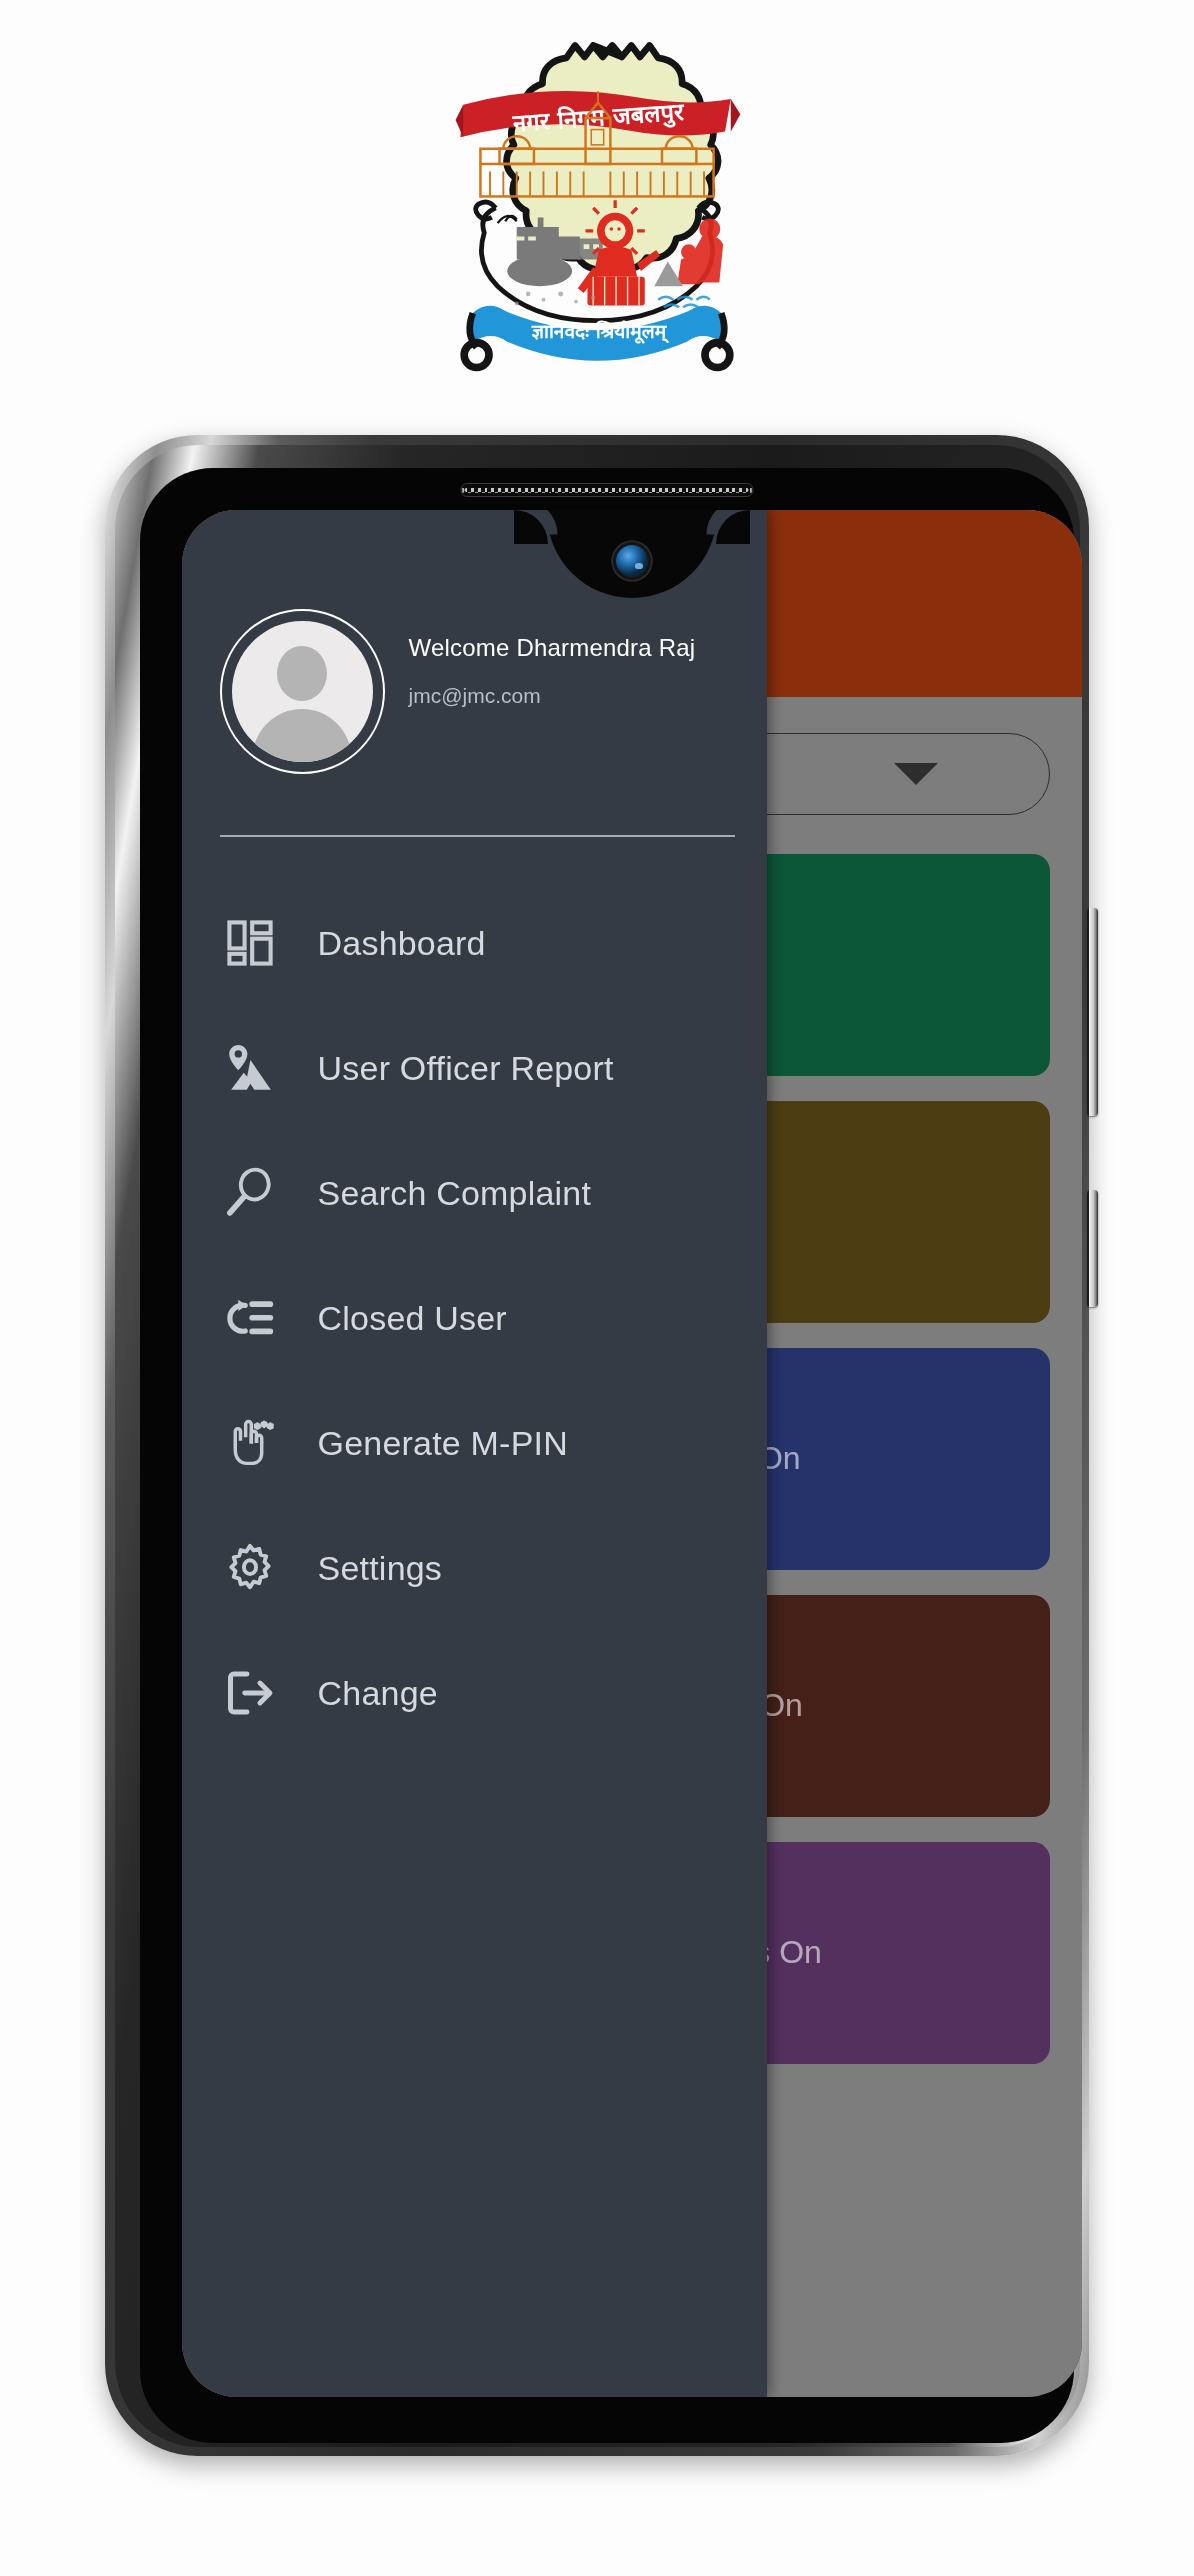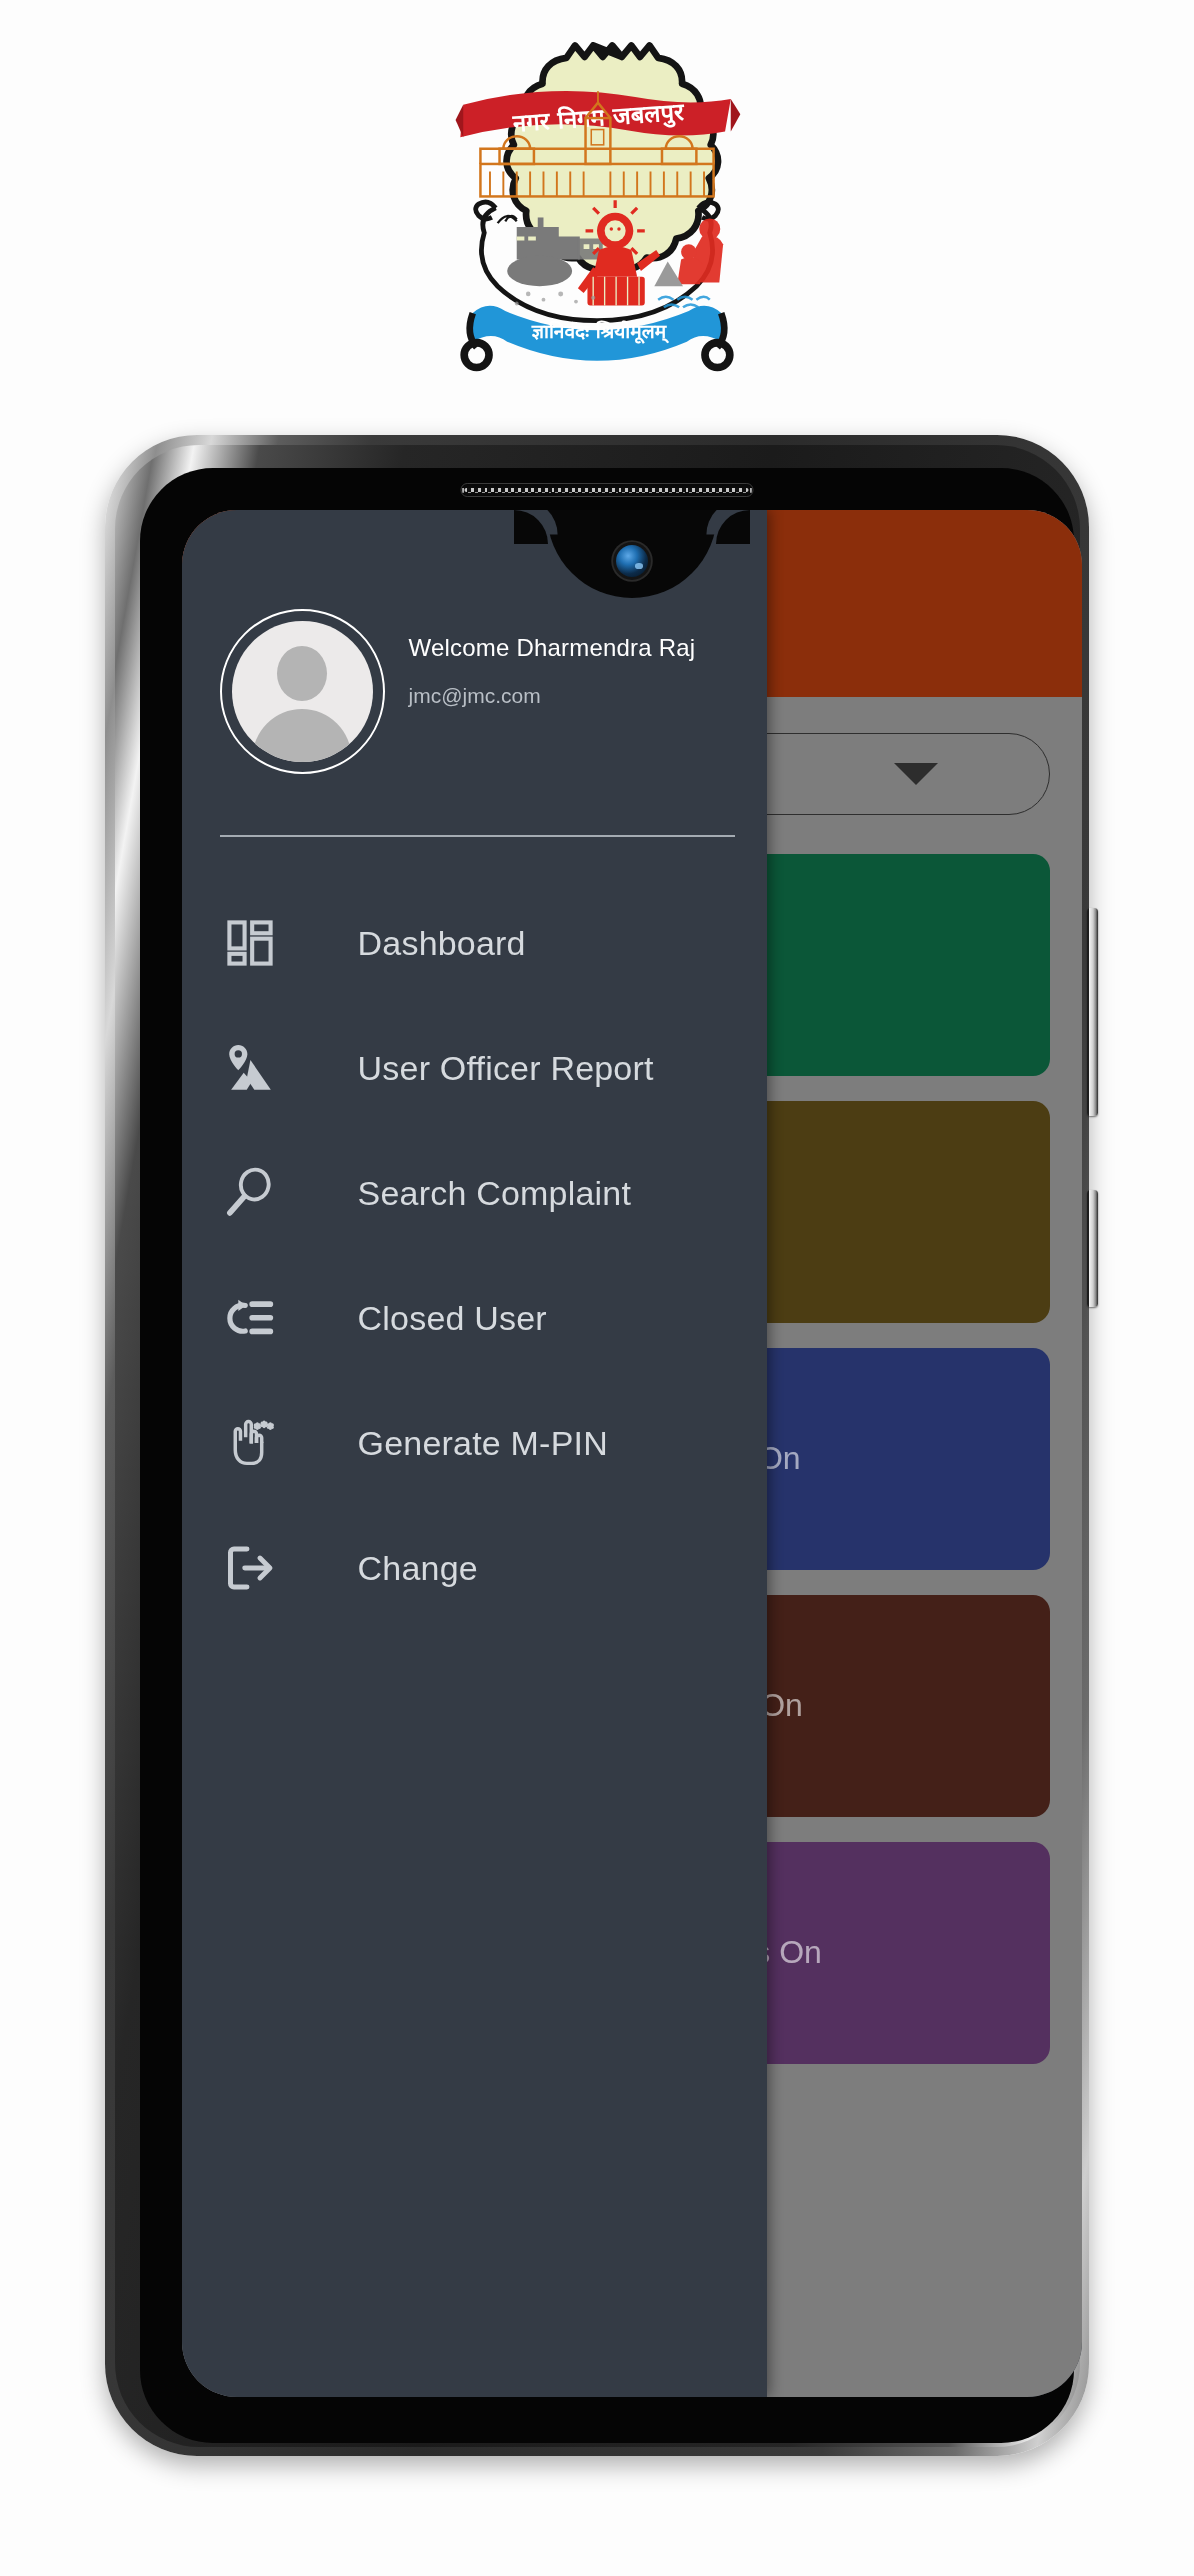--- a/index.html
+++ b/index.html
@@ -142,21 +142,21 @@
   }
   .menu{position:absolute;left:0;top:371px;width:100%;}
   .mitem{
     position:relative;height:125px;display:flex;align-items:center;cursor:pointer;
   }
   .mico{
     width:136px;min-width:136px;display:flex;align-items:center;justify-content:center;
     color:#c6cbd1;
   }
   .mico svg{display:block;}
-  .mlabel{font-size:34px;color:#d6dade;letter-spacing:0.2px;margin-left:40px;}
+  .mlabel{font-size:34px;color:#d6dade;letter-spacing:0.2px;}
 </style>
 </head>
 <body>
 
 <div id="emblem-wrap">
   <svg id="emblem" viewBox="0 0 360 360">
 
     <g>
       <path d="M176 12 l10 12 10-12 10 12 10-12 9 12 10-12 9 13
                c16 2 26 12 25 27 c14 4 22 16 19 30 c13 8 17 22 11 34
@@ -380,20 +380,29 @@
                     <g stroke-width="1.5" stroke-linecap="round">
                       <path d="M15.4 3.2v2M14.5 3.7l1.8 1M16.3 3.7l-1.8 1"></path>
                       <path d="M18.5 2.4v2M17.6 2.9l1.8 1M19.4 2.9l-1.8 1"></path>
                       <path d="M21.4 3.2v2M20.5 3.7l1.8 1M22.3 3.7l-1.8 1"></path>
                     </g>
                   </svg>
                 </span>
                 <span class="mlabel">Generate M-PIN</span>
               </div>
 
+              <div class="mitem">
+                <span class="mico">
+                  <svg width="52" height="52" viewBox="0 0 24 24" fill="none" stroke="currentColor" stroke-width="1.8" stroke-linejoin="round">
+                    <path d="M12 1.8l1.7 2.1 2.6-.7.6 2.6 2.6.8-.8 2.6 1.9 1.9-1.9 1.9.8 2.6-2.6.8-.6 2.6-2.6-.7L12 20.9l-1.7-2.1-2.6.7-.6-2.6-2.6-.8.8-2.6L3.4 11.6l1.9-1.9-.8-2.6 2.6-.8.6-2.6 2.6.7z"></path>
+                    <ellipse cx="12" cy="11.6" rx="2.8" ry="3.2"></ellipse>
+                  </svg>
+                </span>
+                <span class="mlabel">Settings</span>
+              </div>
 
               <div class="mitem">
                 <span class="mico">
                   <svg width="52" height="52" viewBox="0 0 24 24" fill="none" stroke="currentColor" stroke-width="2.3" stroke-linecap="round" stroke-linejoin="round">
                     <path d="M10.6 3.2H4.6a1.6 1.6 0 0 0-1.6 1.6v14.4a1.6 1.6 0 0 0 1.6 1.6h6"></path>
                     <path d="M9.6 12h11.2"></path>
                     <path d="M16.6 7.4 21.2 12l-4.6 4.6"></path>
                   </svg>
                 </span>
                 <span class="mlabel">Change</span>

